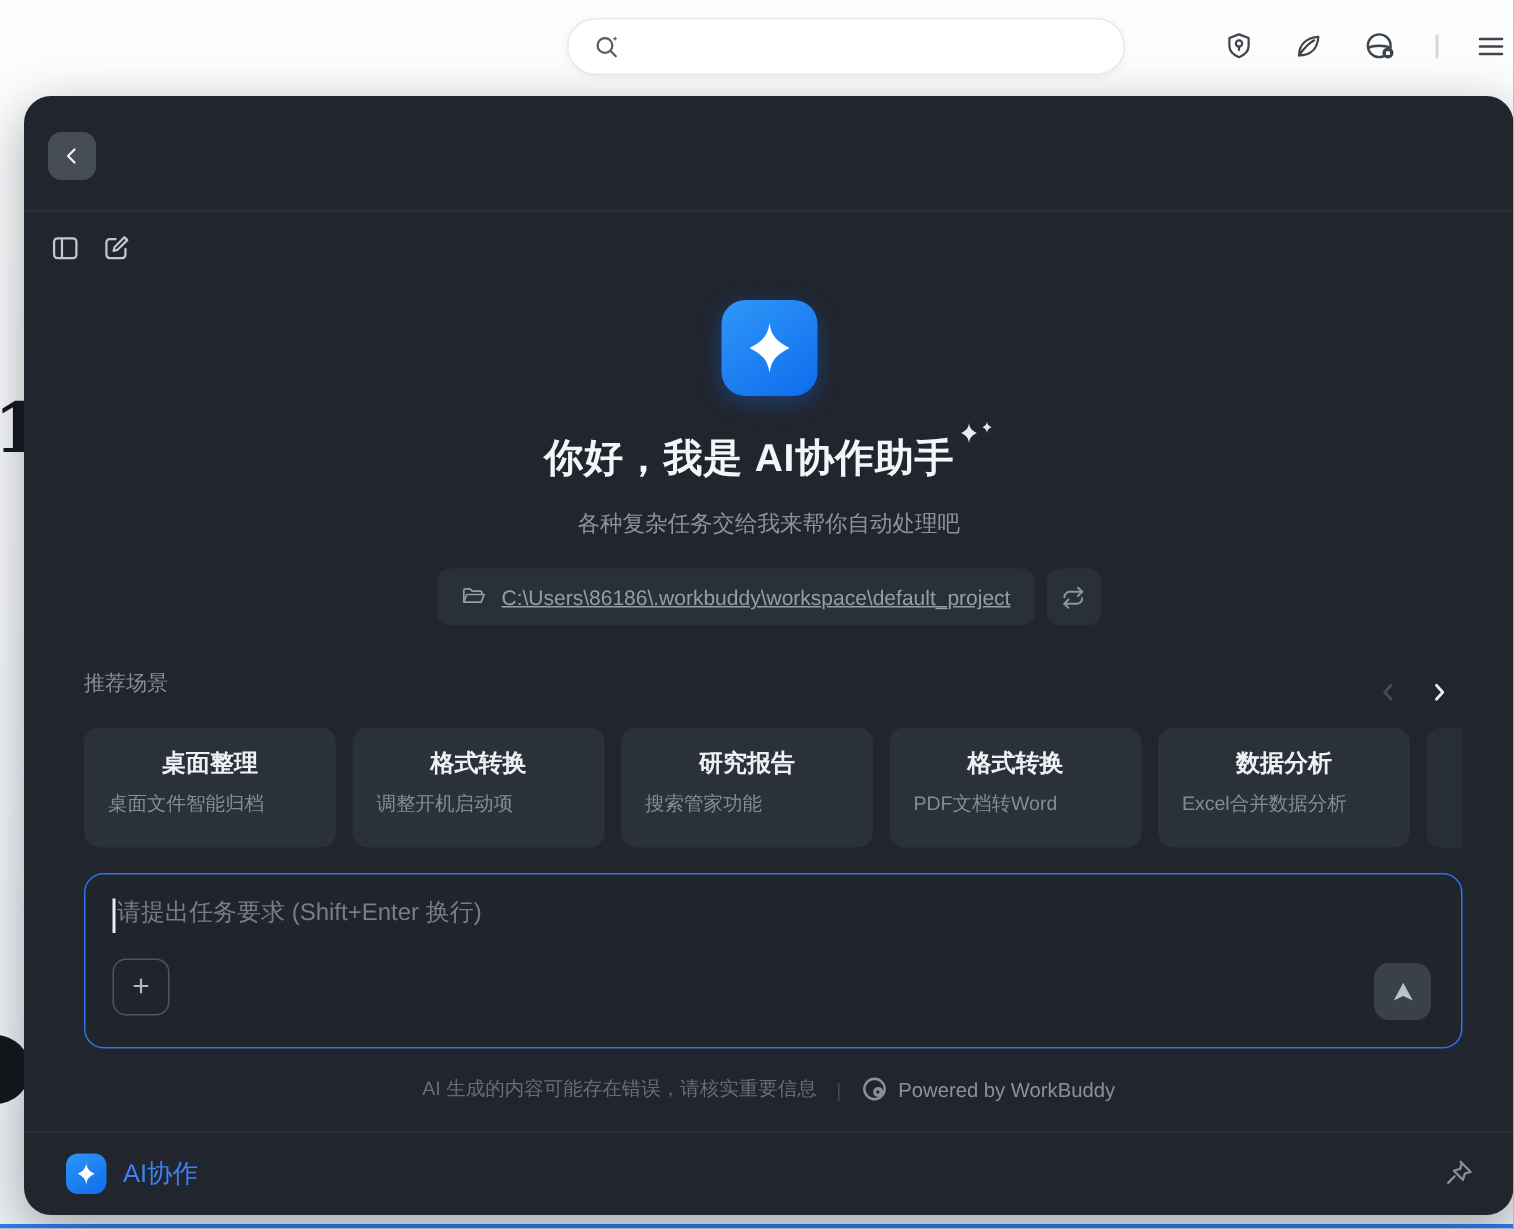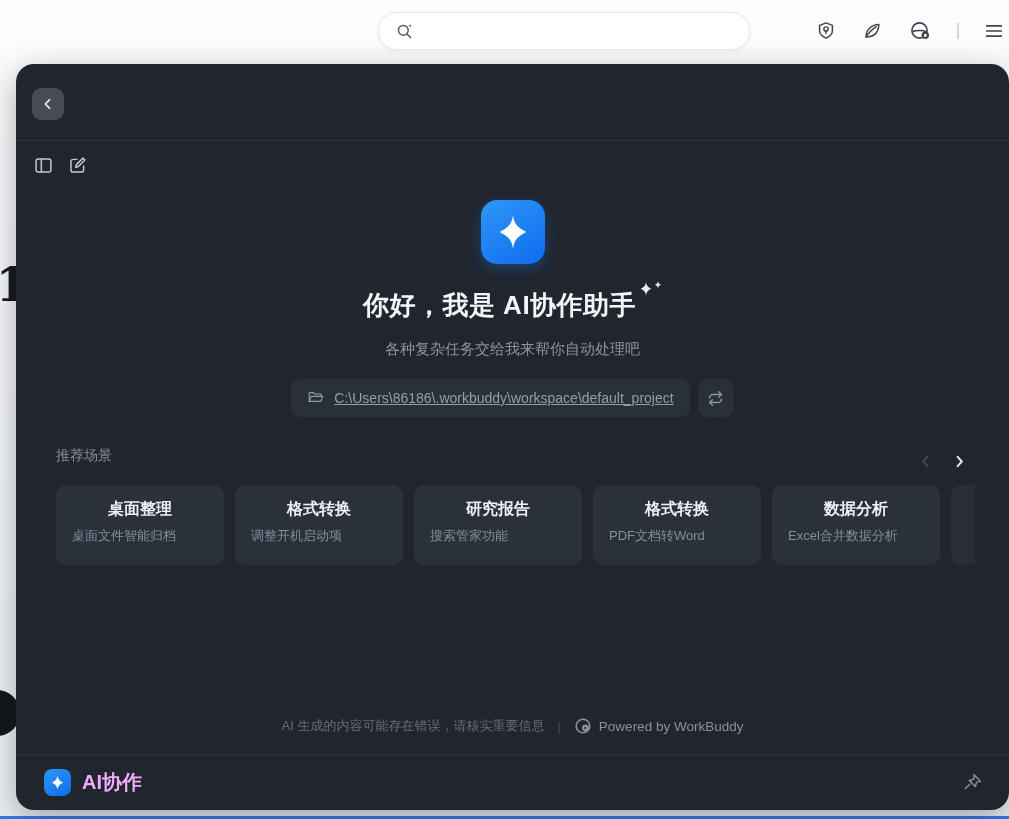--- a/index.html
+++ b/index.html
@@ -127,21 +127,21 @@
   .powered { color:#8a919b; font-size:13.5px; display:flex; align-items:center; gap:7px; }
   
   .bar-divider { position:absolute; left:0; top:690px; width:100%; height:1px; background:rgba(255,255,255,.06); }
   .bottom-bar { position:absolute; left:0; top:691px; width:100%; height:55px; }
   .bb-left { position:absolute; left:28px; top:14px; display:flex; align-items:center; gap:11px; cursor:pointer; }
   .bb-logo {
     width:27px; height:27px; border-radius:8px;
     background:linear-gradient(145deg,#2f97f7 0%,#0d6cee 100%);
     display:flex; align-items:center; justify-content:center;
   }
-  .bb-name { font-size:20px; font-weight:700; color:#f0abfc; }
+  .bb-name { font-size:17px; font-weight:400; color:#3b82f6; }
   .pin-btn { position:absolute; right:26px; top:16px; width:22px; height:22px; cursor:pointer; }
 </style>
 </head>
 <body>
 
 <div class="screen">
 
   <div class="bg-digit">1</div>
   <div class="bg-circle"></div>
   <div class="bottom-blue"></div>
@@ -277,20 +277,30 @@
       <div class="card">
         <div class="card-title">数据分析</div>
         <div class="card-sub">Excel合并数据分析</div>
       </div>
       <div class="card">
         <div class="card-title">文</div>
         <div class="card-sub"></div>
       </div>
     </div>
 
+    <div class="composer">
+      <div class="caret"></div>
+      <textarea placeholder="请提出任务要求 (Shift+Enter 换行)" style=""></textarea>
+      <button class="plus-btn">+</button>
+      <div class="send-btn">
+        <svg width="19" height="19" viewBox="0 0 24 24">
+          <path d="M12 4 L20 19 L12 15.2 L4 19 Z" fill="#bcc2ca"></path>
+        </svg>
+      </div>
+    </div>
 
     <div class="footer-row">
       <span class="disclaimer">AI 生成的内容可能存在错误，请核实重要信息</span>
       <span class="foot-div">|</span>
       <span class="powered">
         <svg width="18" height="18" viewBox="0 0 18 18">
           <circle cx="9" cy="9" r="6.8" fill="none" stroke="#8a919b" stroke-width="1.6"></circle>
           <circle cx="11.5" cy="11" r="3.4" fill="#8a919b"></circle>
           <circle cx="11.2" cy="11" r="1.1" fill="#21262e"></circle>
         </svg>

